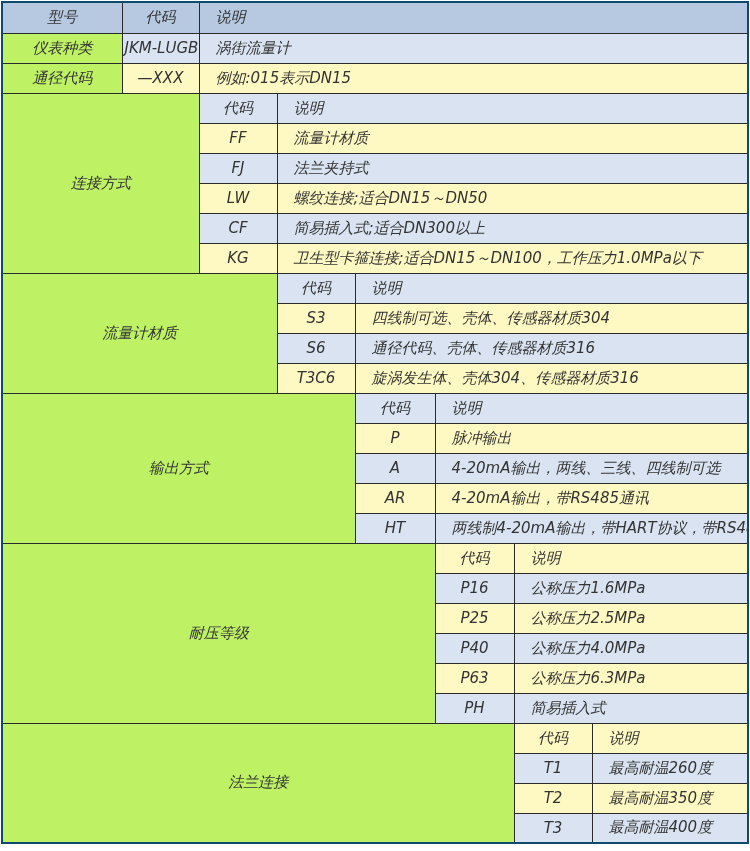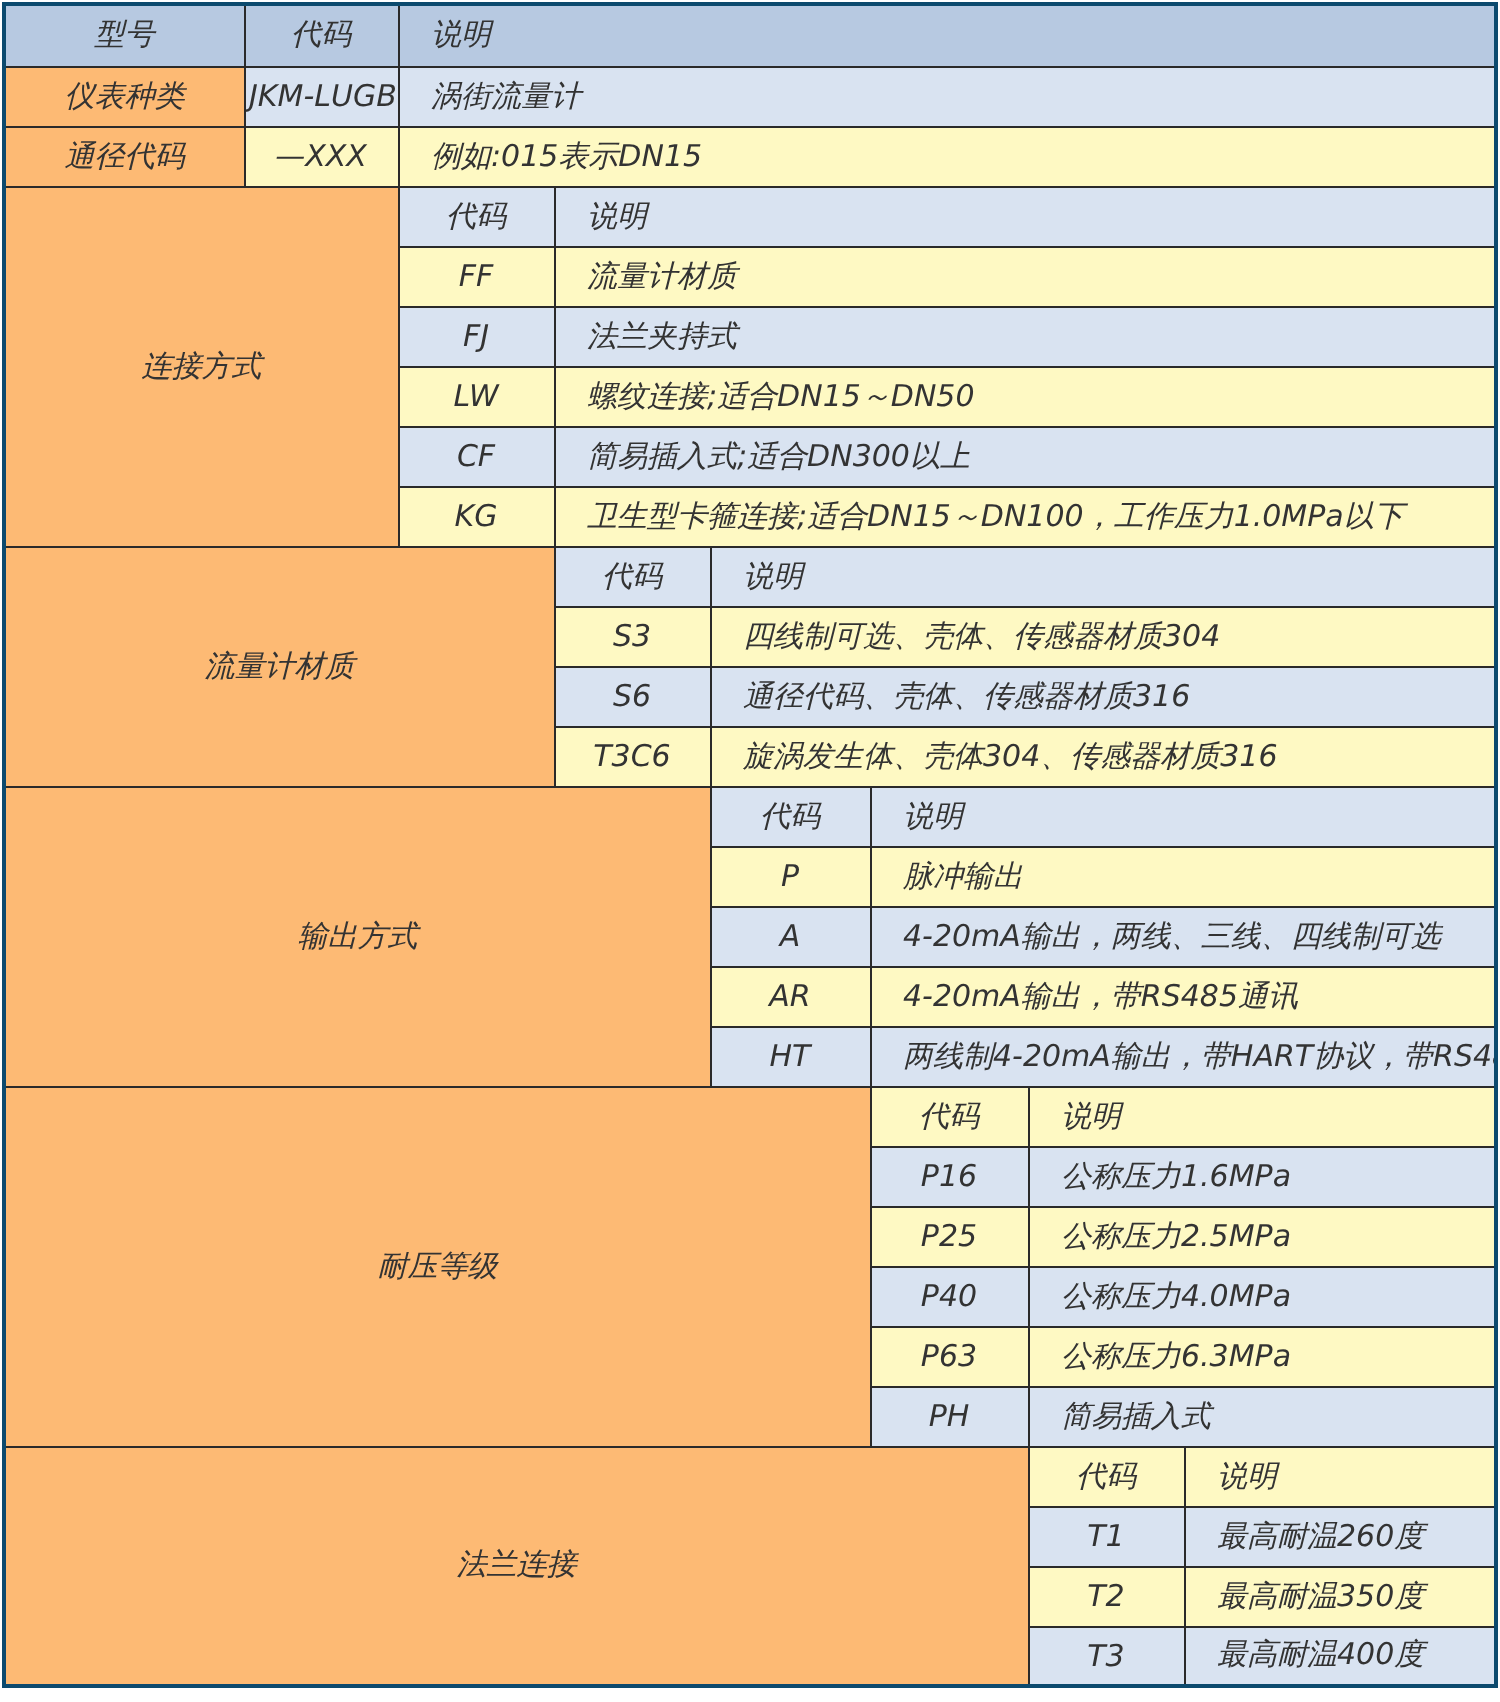--- a/index.html
+++ b/index.html
@@ -29,21 +29,21 @@
   }
   tr{height:30px;}
   tr.hdr{height:31px;}
   th{
     background:var(--header-bg,#b7c9e1);
   }
   .c{text-align:center;}
   .d{text-align:left;padding-left:16px;}
   .lb{background:var(--band-bg,#d9e3f1);margin-left:32px;}
   .w{background:#fef9c3;}
-  .lab{background:#fdba74;text-align:center;}
+  .lab{background:#bef264;text-align:center;}
 </style>
 </head>
 <body>
 
 <table class="spec">
   <colgroup>
     <col style="width:120px">
       <col style="width:77px">
       <col style="width:78px">
       <col style="width:78px">

